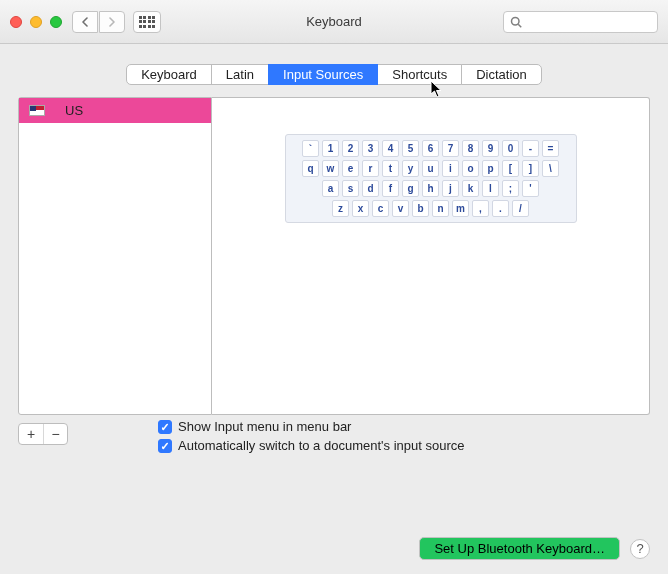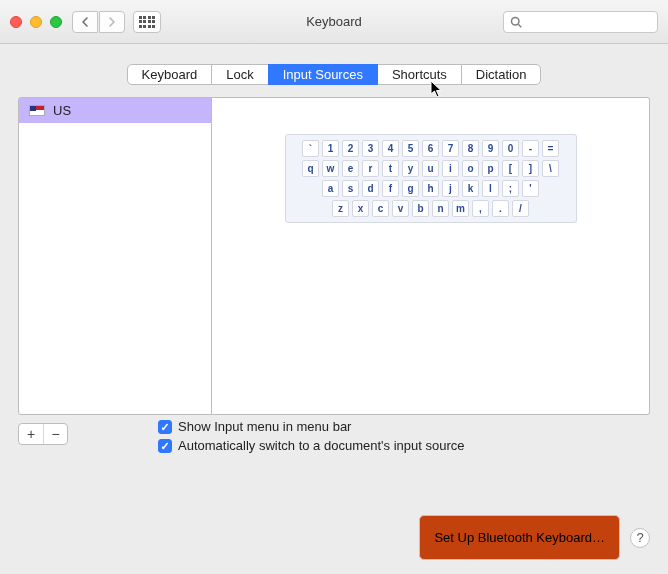--- a/index.html
+++ b/index.html
@@ -62,22 +62,22 @@
   .segmented .seg:first-child { border-radius: 5px 0 0 5px; margin-left: 0; }
   .segmented .seg:last-child { border-radius: 0 5px 5px 0; }
   .segmented .seg.active { background: #2f78ff; border-color: #2f78ff; color: #fff; z-index: 1; }
 
   .panels { display: flex; gap: 0; margin-top: 6px; }
   .source-list {
     width: 194px; height: 318px; background: #fff; border: 1px solid #bdbdbd;
     border-radius: 3px 0 0 3px;
   }
   .source-list .item {
-    display: flex; align-items: center; gap: 8px; padding: 5px 10px;
-    background: #c4b5fd;
+    display: flex; align-items: center; gap: 20px; padding: 5px 10px;
+    background: #ec4899;
   }
   .flag {
     width: 16px; height: 11px; background: linear-gradient(#c21f32 0 50%, #fff 0), linear-gradient(90deg, #283673 0 40%, transparent 0);
     background-blend-mode: normal;
     position: relative;
     border: .5px solid #aaa;
   }
   .flag::before {
     content: ""; position: absolute; left: 0; top: 0; width: 40%; height: 55%;
     background: #283673;
@@ -117,22 +117,22 @@
     background: #fff; flex-shrink: 0; display: inline-flex; align-items: center; justify-content: center;
     margin-top: 1px;
   }
   .cb.checked { background: #2f78ff; border-color: #2f78ff; }
   .cb.checked::after { content: "✓"; color: #fff; font-size: 11px; font-weight: 700; }
 
   .footer {
     position: absolute; bottom: 14px; right: 18px; display: flex; align-items: center; gap: 10px;
   }
   .push-btn {
-    background: #c2410c; border: 1px solid #c2c2c2; border-radius: 5px;
-    padding: 14px 14px; font-size: 13px;
+    background: #22c55e; border: 1px solid #c2c2c2; border-radius: 5px;
+    padding: 3px 14px; font-size: 13px;
   }
   .help {
     width: 20px; height: 20px; border-radius: 50%; background: #fff; border: 1px solid #c2c2c2;
     display: flex; align-items: center; justify-content: center; color: #555; font-size: 13px;
   }
   .cursor {
     position: absolute; left: 430px; top: 80px; width: 14px; height: 18px; pointer-events: none;
   }
   .options-row { display: flex; align-items: flex-start; }
   .options-row .addremove-wrap { width: 140px; }
@@ -179,21 +179,21 @@
     <svg viewBox="0 0 16 16">
         <circle cx="7" cy="7" r="5"></circle>
         <line x1="11" y1="11" x2="15" y2="15"></line>
       </svg>
   </div>
 </div>
 
 <div class="content">
   <div class="segmented" id="segmented">
       <div class="seg">Keyboard</div>
-      <div class="seg">Lock</div>
+      <div class="seg">Latin</div>
       <div class="seg active">Input Sources</div>
       <div class="seg">Shortcuts</div>
       <div class="seg">Dictation</div>
     </div>
 
   <div class="panels">
     <div class="source-list">
       <div class="item">
         <div class="flag"></div>
         <span>US</span>

